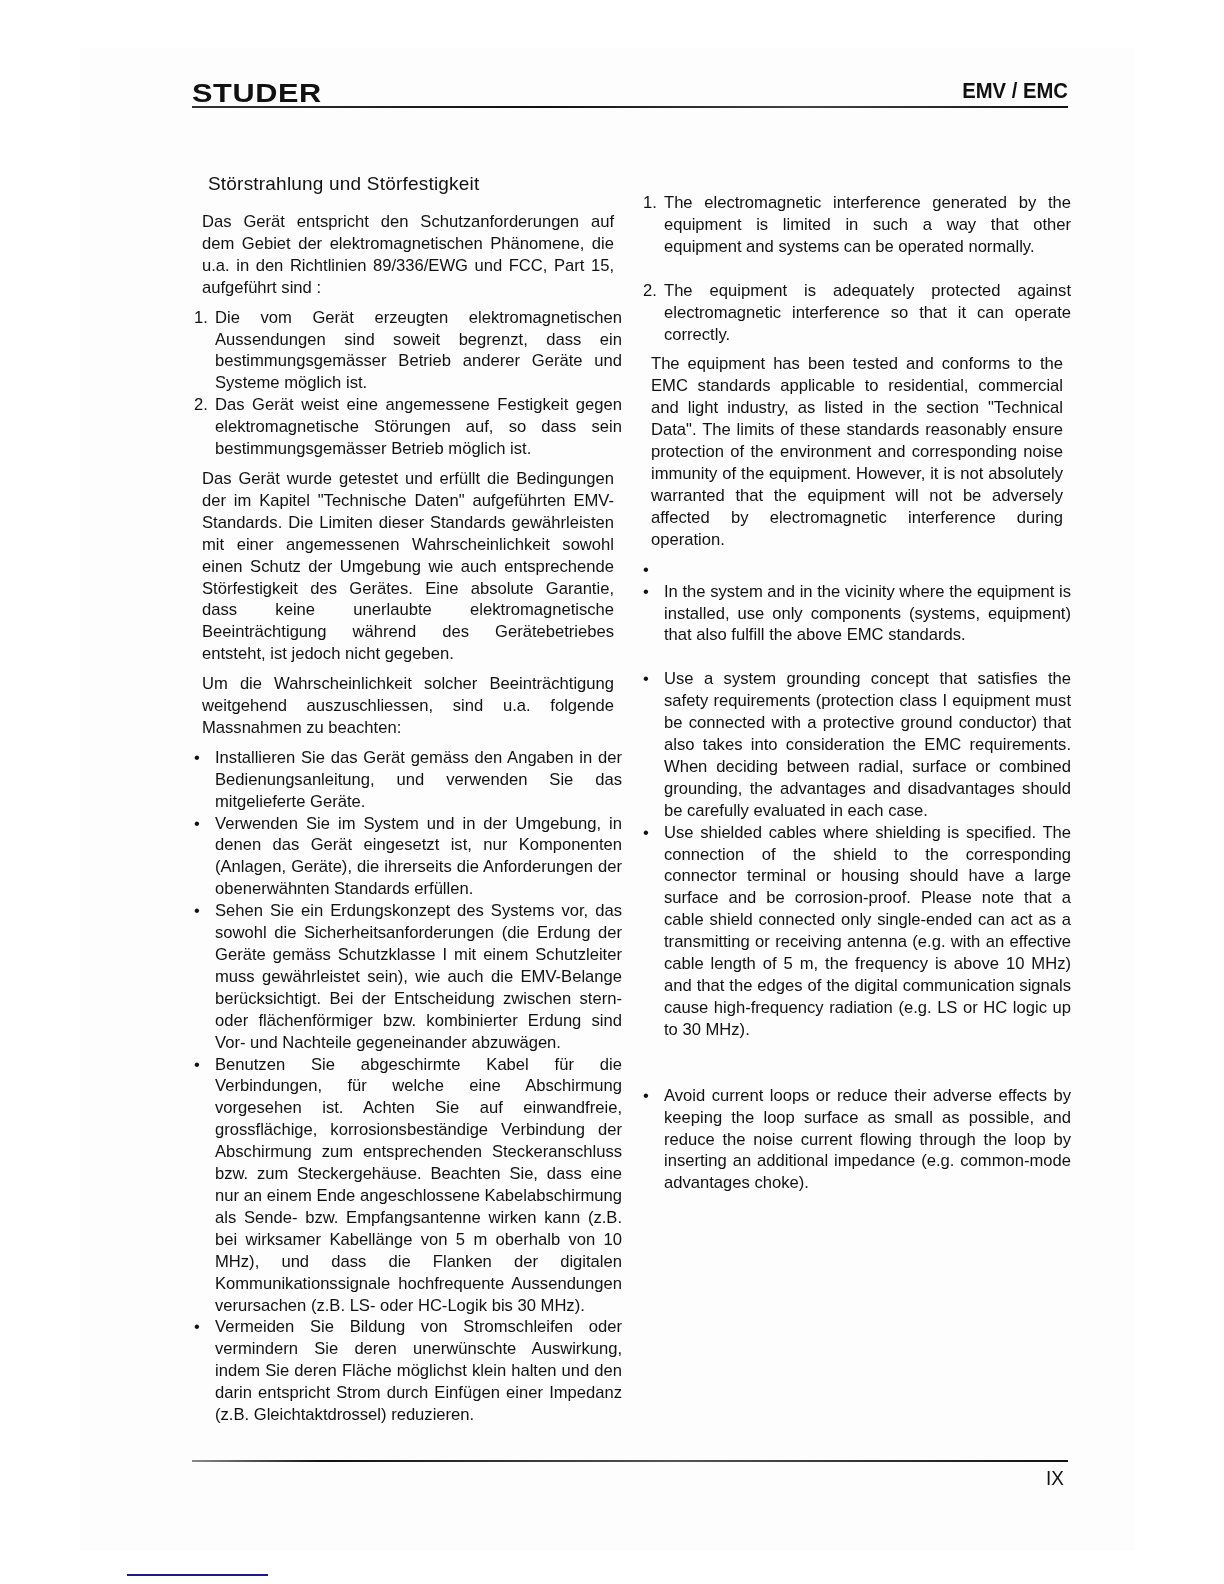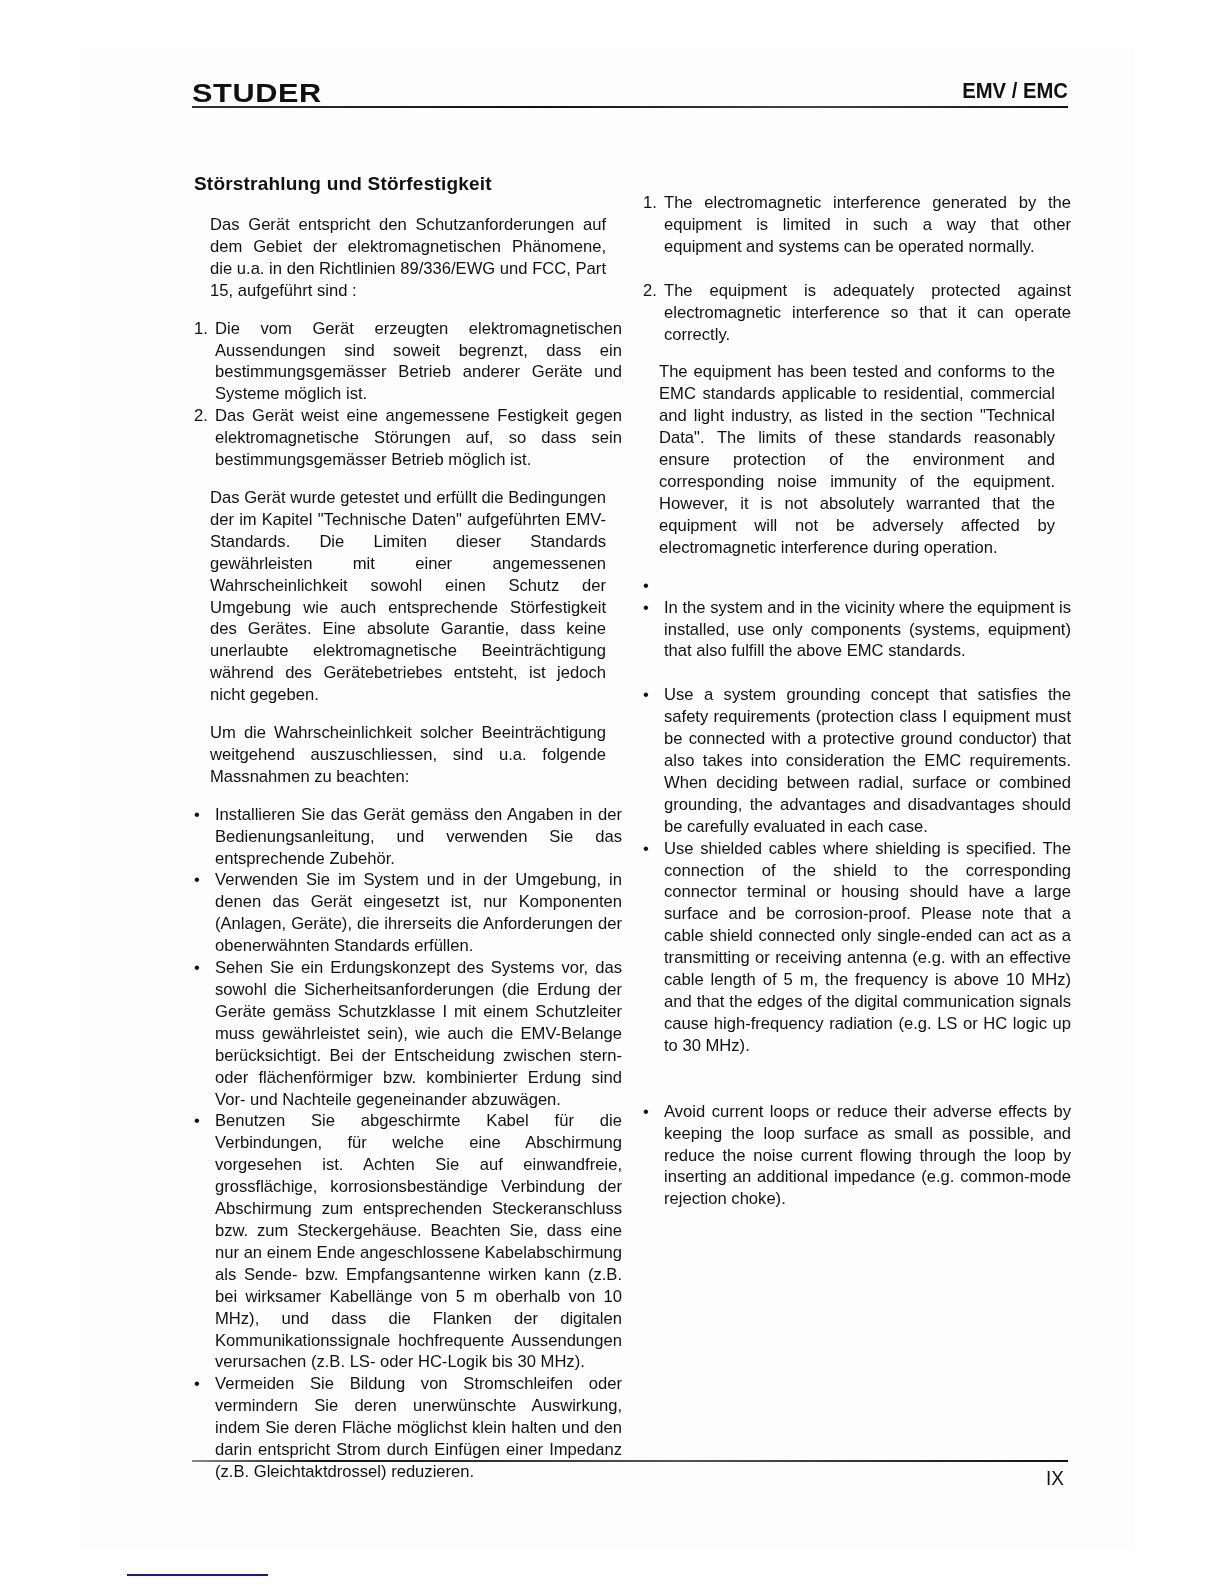--- a/index.html
+++ b/index.html
@@ -4,22 +4,22 @@
   <style>
     html, body { margin: 0; padding: 0; background: #ffffff; }
     body { width: 1224px; height: 1584px; position: relative; overflow: hidden; font-family: "Liberation Sans", sans-serif; color: #111; }
     .page { position: absolute; left: 80px; top: 48px; width: 1055px; height: 1503px; background: #fdfdfd; }
     .header-logo { position: absolute; left: 192px; top: 78px; font-family: "Liberation Sans", sans-serif; font-weight: 900; font-size: 26px; letter-spacing: 0.5px; color: #111; transform: scaleX(1.18); transform-origin: left center; }
     .header-title { position: absolute; right: 156px; top: 78px; font-weight: bold; font-size: 22px; color: #111; transform: scaleX(0.92); transform-origin: right center; }
     .header-rule { position: absolute; left: 192px; top: 106px; width: 876px; height: 2px; background: linear-gradient(to right, #333, #111 40%, #444 70%, #111); }
     .col { position: absolute; top: 170px; width: 428px; font-size: 16.6px; line-height: 21.9px; }
     .col.de { left: 194px; }
     .col.en { left: 643px; }
-    .col h2 { margin: 0 0 13px 0; font-size: 19px; font-weight: bold; line-height: 28px; letter-spacing: 0.2px; }
-    .col p { margin: 16px; text-align: justify; }
+    .col h2 { margin: 0 0 13px 14px; font-size: 19px; font-weight: normal; line-height: 28px; letter-spacing: 0.2px; }
+    .col p { margin: 8px; text-align: justify; }
     .item { position: relative; padding-left: 21px; text-align: justify; }
     .item .marker { position: absolute; left: 0; top: 0; }
     .gap { height: 22px; }
     .footer-rule { position: absolute; left: 192px; top: 1460px; width: 876px; height: 2px; background: linear-gradient(to right, #888, #111 15%, #555 55%, #111); }
     .page-number { position: absolute; right: 160px; top: 1466px; font-size: 21px; color: #111; transform: scaleX(0.9); transform-origin: right center; }
     .blue-line { position: absolute; left: 127px; top: 1574px; width: 141px; height: 2px; background: #1a1a8c; }
   </style>
 </head>
 <body>
 
@@ -37,21 +37,21 @@
     <span>Die vom Gerät erzeugten elektromagnetischen Aussendungen sind soweit begrenzt, dass ein bestimmungsgemässer Betrieb anderer Geräte und Systeme möglich ist.</span>
   </div>
   <div class="item">
     <span class="marker">2.</span>
     <span>Das Gerät weist eine angemessene Festigkeit gegen elektromagnetische Störungen auf, so dass sein bestimmungsgemässer Betrieb möglich ist.</span>
   </div>
   <p>Das Gerät wurde getestet und erfüllt die Bedingungen der im Kapitel "Technische Daten" aufgeführten EMV-Standards. Die Limiten dieser Standards gewährleisten mit einer angemessenen Wahrscheinlichkeit sowohl einen Schutz der Umgebung wie auch entsprechende Störfestigkeit des Gerätes. Eine absolute Garantie, dass keine unerlaubte elektromagnetische Beeinträchtigung während des Gerätebetriebes entsteht, ist jedoch nicht gegeben.</p>
   <p>Um die Wahrscheinlichkeit solcher Beeinträchtigung weitgehend auszuschliessen, sind u.a. folgende Massnahmen zu beachten:</p>
   <div class="item">
     <span class="marker">•</span>
-    <span>Installieren Sie das Gerät gemäss den Angaben in der Bedienungsanleitung, und verwenden Sie das entsprechende Zubehör.</span>
+    <span>Installieren Sie das Gerät gemäss den Angaben in der Bedienungsanleitung, und verwenden Sie das mitgelieferte Geräte.</span>
   </div>
   <div class="item">
     <span class="marker">•</span>
     <span>Verwenden Sie im System und in der Umgebung, in denen das Gerät eingesetzt ist, nur Komponenten (Anlagen, Geräte), die ihrerseits die Anforderungen der obenerwähnten Standards erfüllen.</span>
   </div>
   <div class="item">
     <span class="marker">•</span>
     <span>Sehen Sie ein Erdungskonzept des Systems vor, das sowohl die Sicherheitsanforderungen (die Erdung der Geräte gemäss Schutzklasse I mit einem Schutzleiter muss gewährleistet sein), wie auch die EMV-Belange berücksichtigt. Bei der Entscheidung zwischen stern- oder flächenförmiger bzw. kombinierter Erdung sind Vor- und Nachteile gegeneinander abzuwägen.</span>
   </div>
   <div class="item">
@@ -90,19 +90,19 @@
     <span>Use a system grounding concept that satisfies the safety requirements (protection class I equipment must be connected with a protective ground conductor) that also takes into consideration the EMC requirements. When deciding between radial, surface or combined grounding, the advantages and disadvantages should be carefully evaluated in each case.</span>
   </div>
   <div class="item">
     <span class="marker">•</span>
     <span>Use shielded cables where shielding is specified. The connection of the shield to the corresponding connector terminal or housing should have a large surface and be corrosion-proof. Please note that a cable shield connected only single-ended can act as a transmitting or receiving antenna (e.g. with an effective cable length of 5 m, the frequency is above 10 MHz) and that the edges of the digital communication signals cause high-frequency radiation (e.g. LS or HC logic up to 30 MHz).</span>
   </div>
   <div class="gap"></div>
   <div class="gap"></div>
   <div class="item">
     <span class="marker">•</span>
-    <span>Avoid current loops or reduce their adverse effects by keeping the loop surface as small as possible, and reduce the noise current flowing through the loop by inserting an additional impedance (e.g. common-mode rejection choke).</span>
+    <span>Avoid current loops or reduce their adverse effects by keeping the loop surface as small as possible, and reduce the noise current flowing through the loop by inserting an additional impedance (e.g. common-mode advantages choke).</span>
   </div>
 </div>
 
 <div class="footer-rule"></div>
 <div class="page-number">IX</div>
 <div class="blue-line"></div>
 
 </body></html>

